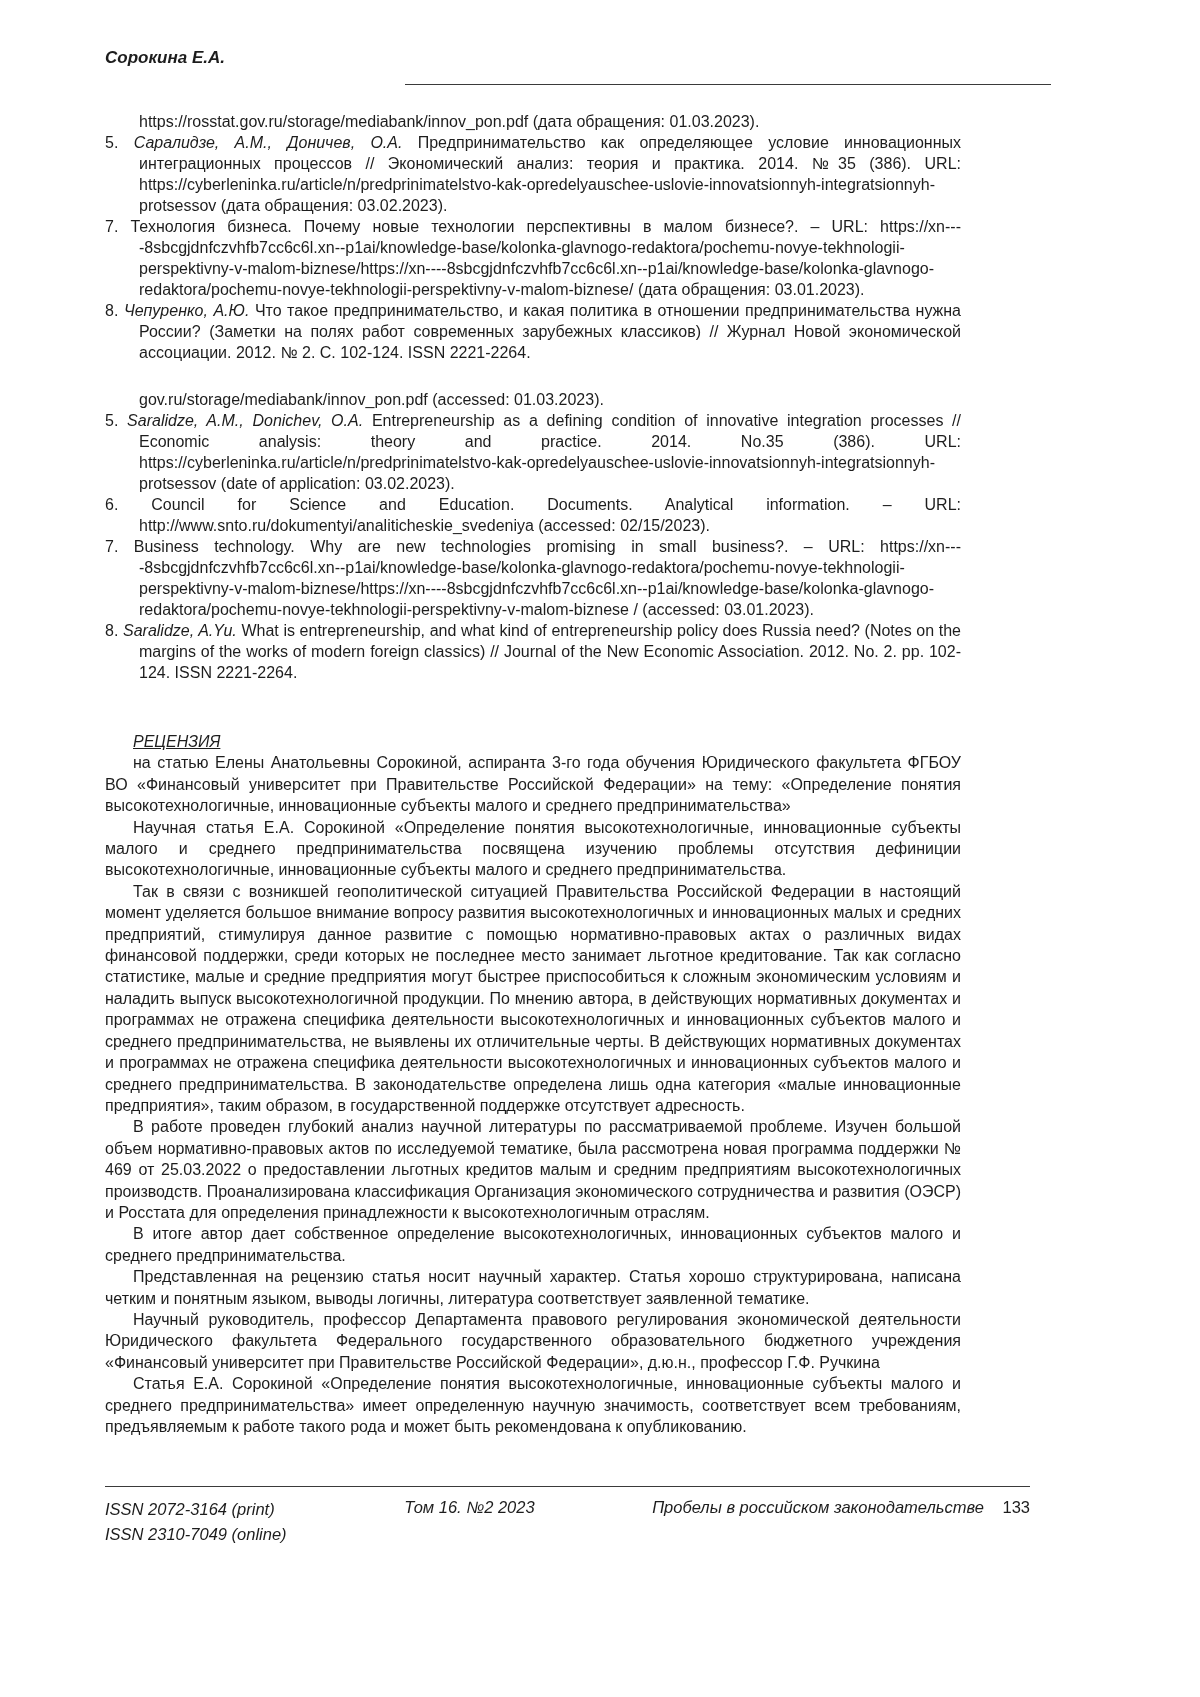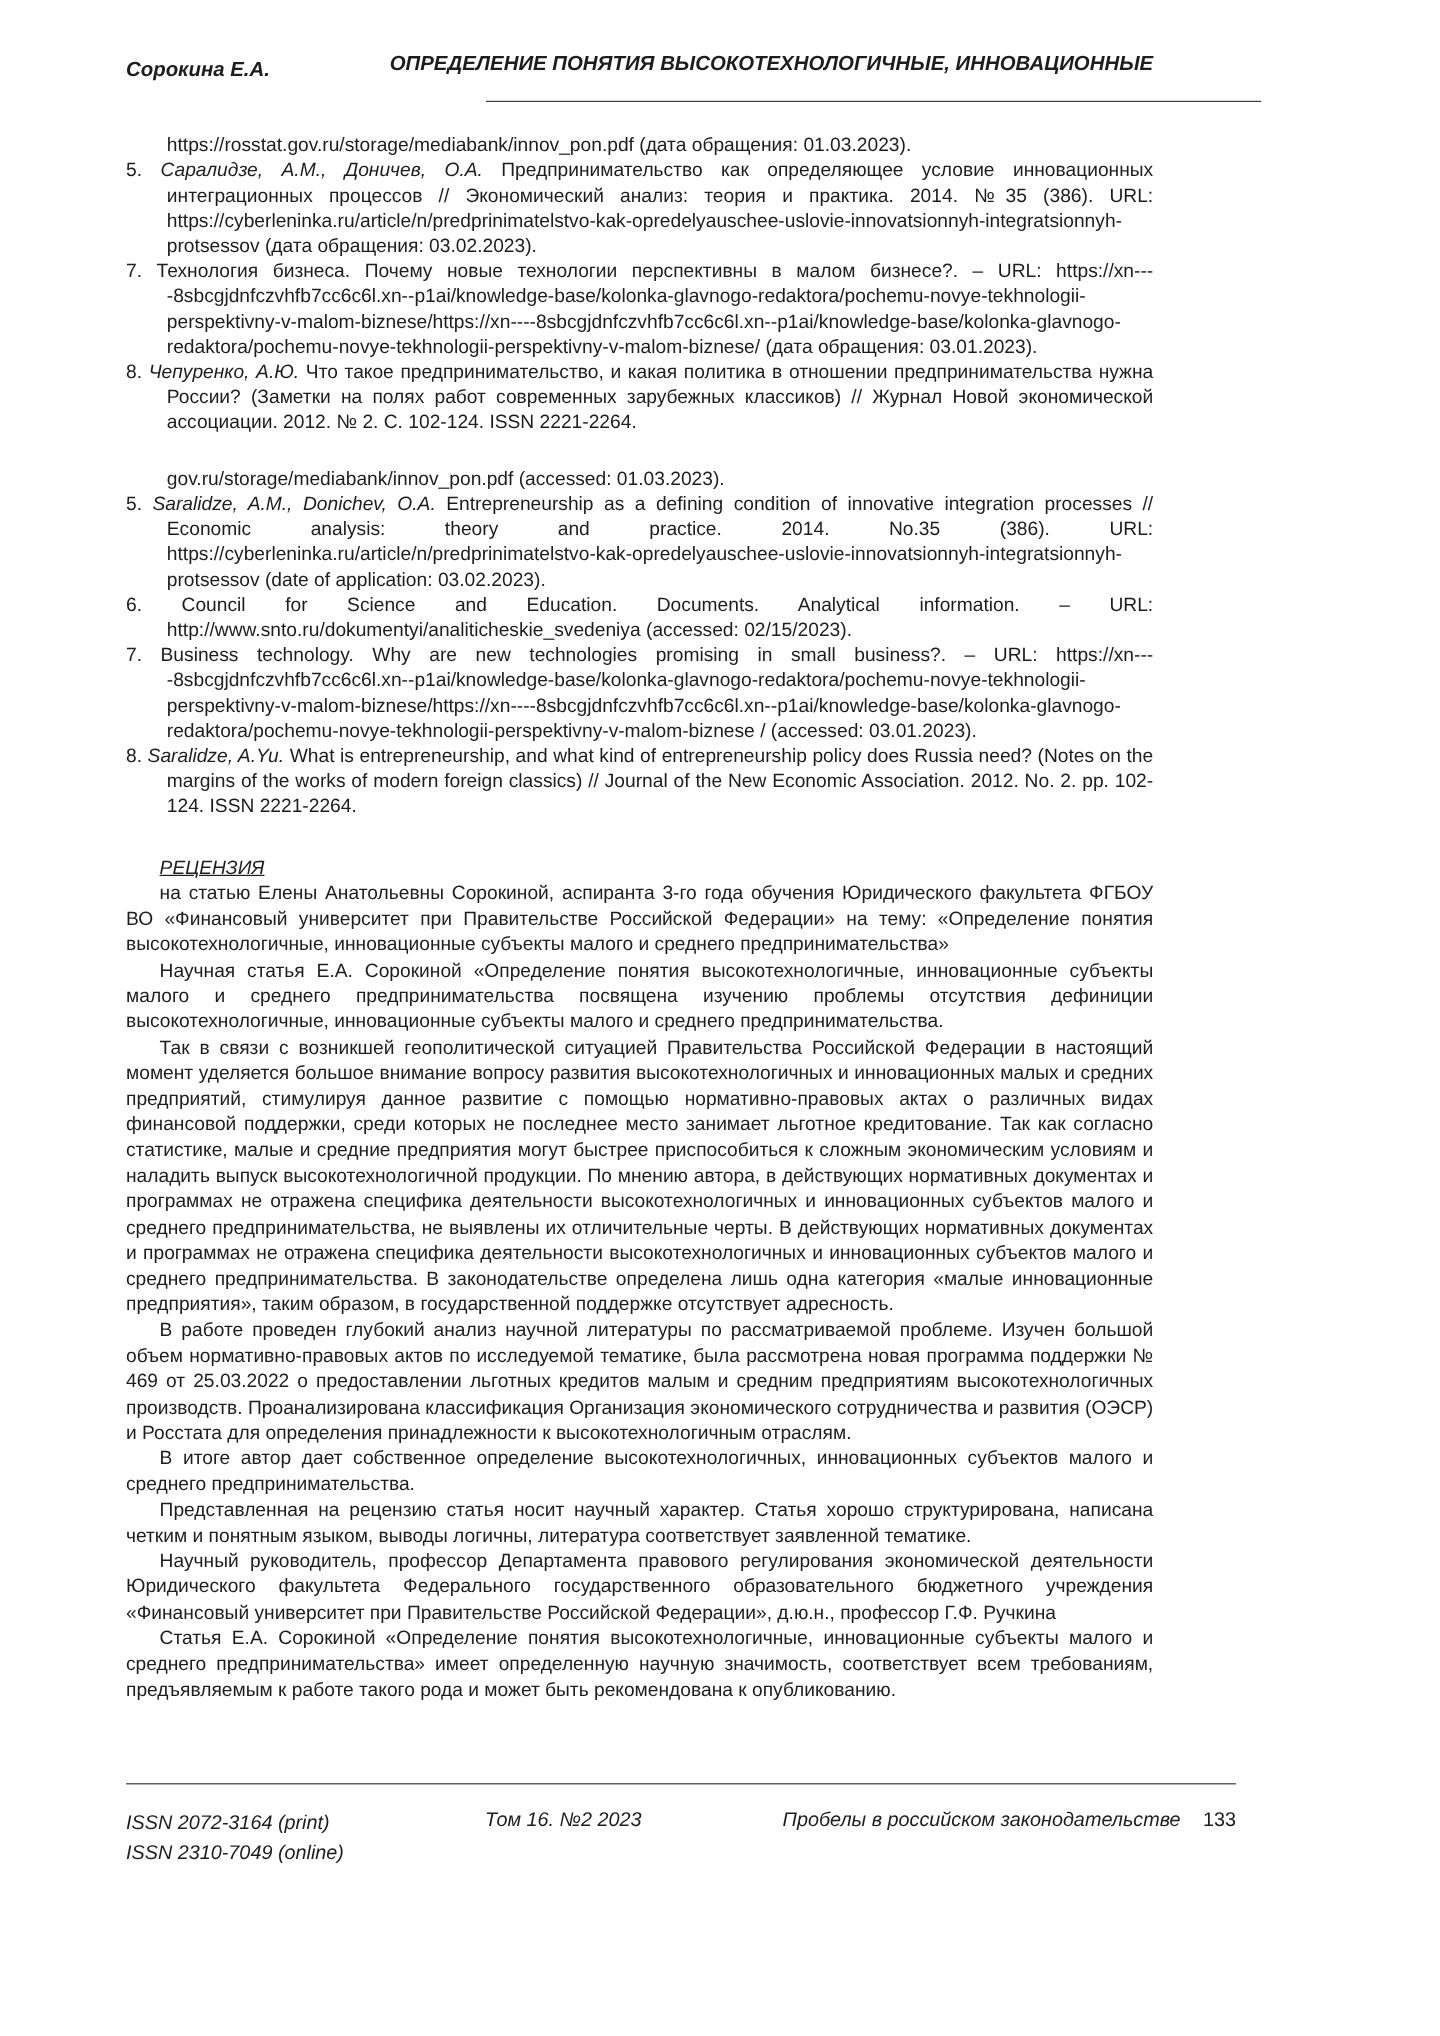--- a/index.html
+++ b/index.html
@@ -62,21 +62,21 @@
   }
   .ref {
     margin: 0;
     padding-left: 34px;
     text-indent: -34px;
   }
   .ref-authors { font-style: italic; }
 
   
   .review {
-    margin: 30px 195px 0 105px;
+    margin: 48px 195px 0 105px;
     font-size: 16px;
     line-height: 21.4px;
     text-align: justify;
   }
   .review-heading {
     margin: 0;
     font-size: 16px;
     font-weight: normal;
     font-style: italic;
     text-decoration: underline;
@@ -87,21 +87,21 @@
     text-indent: 28px;
   }
 
   
   .footer {
     position: absolute;
     left: 105px;
     top: 1486px;
     width: 925px;
     border-top: 1.5px solid #3a3a3a;
-    padding-top: 20px;
+    padding-top: 10px;
     font-style: italic;
     font-size: 16.5px;
   }
   .footer-row {
     display: flex;
     align-items: flex-start;
     justify-content: space-between;
   }
   .footer-issn { line-height: 25px; }
   .footer-volume { white-space: nowrap; padding-top: 1px; }
@@ -109,21 +109,20 @@
   .footer-page { font-style: normal; margin-left: 14px; }
 </style>
 </head>
 <body>
 
 <div class="page">
 
   <div class="header">
     <div class="header-author">Сорокина Е.А.</div>
     <div class="header-title">
-      <div>ОПРЕДЕЛЕНИЕ ПОНЯТИЯ ВЫСОКОТЕХНОЛОГИЧНЫЕ, ИННОВАЦИОННЫЕ</div>
     </div>
   </div>
   <hr class="header-rule">
 
   <div class="references">
 
     <div class="ref-col">
       <p class="ref-cont">https://rosstat.gov.ru/storage/mediabank/innov_pon.pdf (дата обращения: 01.03.2023).</p>
       <p class="ref">
         <span class="ref-num">5.</span>

